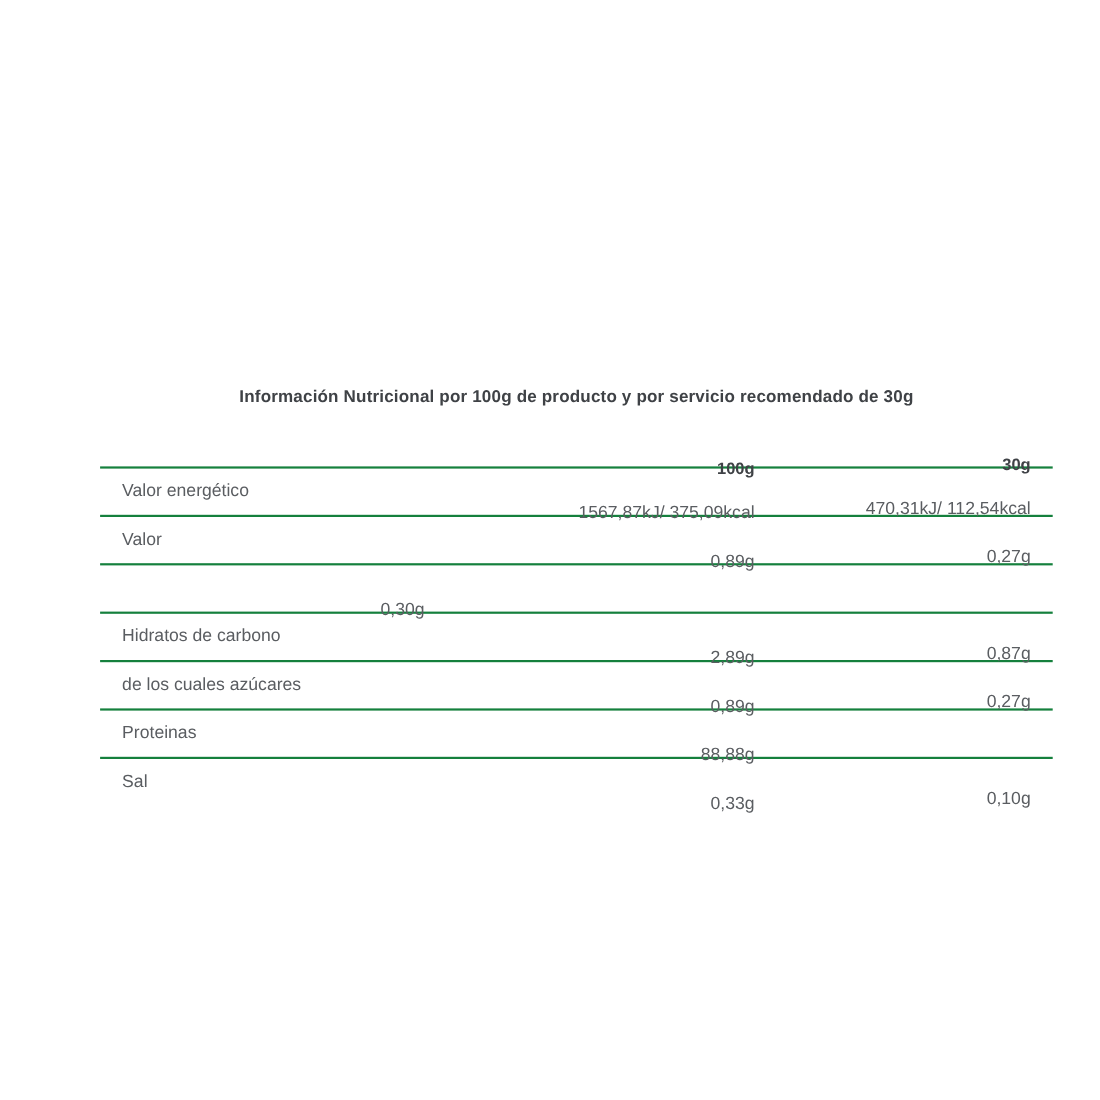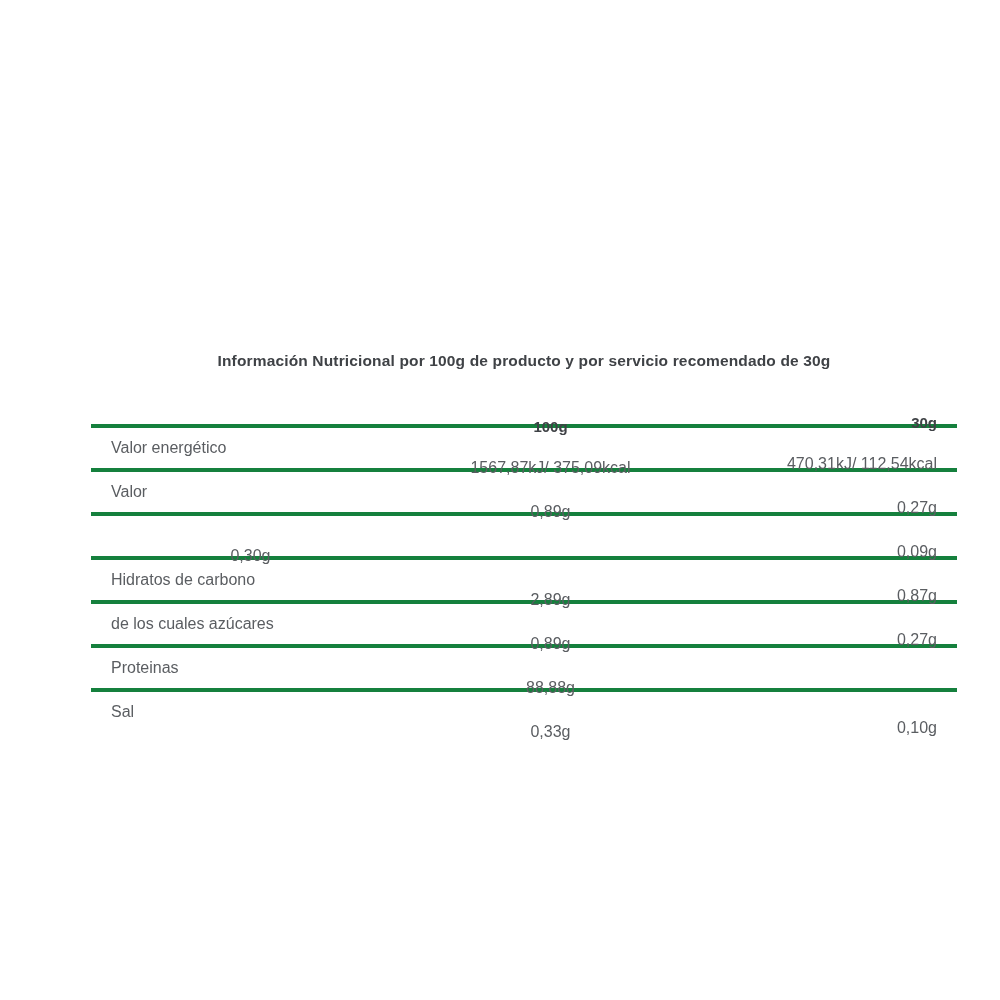--- a/index.html
+++ b/index.html
@@ -26,40 +26,40 @@
   }
   .nutrition-table {
     position: absolute;
     top: 352px; left: 55px;
     width: 890px;
   }
   .row {
     display: flex;
     align-items: center;
     height: 44px;
-    border-top: 4px solid #15803d;
+    border-top: 2px solid #15803d;
     font-size: 16px;
     color: #5a5d61;
   }
   .row.header {
     height: 36px;
     border-top: none;
     font-size: 15px;
     font-weight: 700;
     color: #3f4246;
   }
   .cell.label {
     width: 300px;
     padding-left: 8px;
     text-align: left;
     white-space: nowrap;
   }
   .cell.v1 {
     width: 295px;
-    text-align: center;
+    text-align: right;
     white-space: nowrap;
     margin-top: 40px;
   }
   .cell.v2 {
     flex: 1;
     text-align: right;
     padding-right: 8px;
     white-space: nowrap;
     margin-top: 32px;
   }
@@ -86,21 +86,20 @@
     </div>
 
     <div class="row">
       <div class="cell label">Valor</div>
       <div class="cell v1">0,89g</div>
       <div class="cell v2">0,27g</div>
     </div>
 
     <div class="row">
       <div class="cell v1">0,30g</div>
-      <div class="cell v2">0,09g</div>
     </div>
 
     <div class="row">
       <div class="cell label">Hidratos de carbono</div>
       <div class="cell v1">2,89g</div>
       <div class="cell v2">0,87g</div>
     </div>
 
     <div class="row">
       <div class="cell label">de los cuales azúcares</div>

